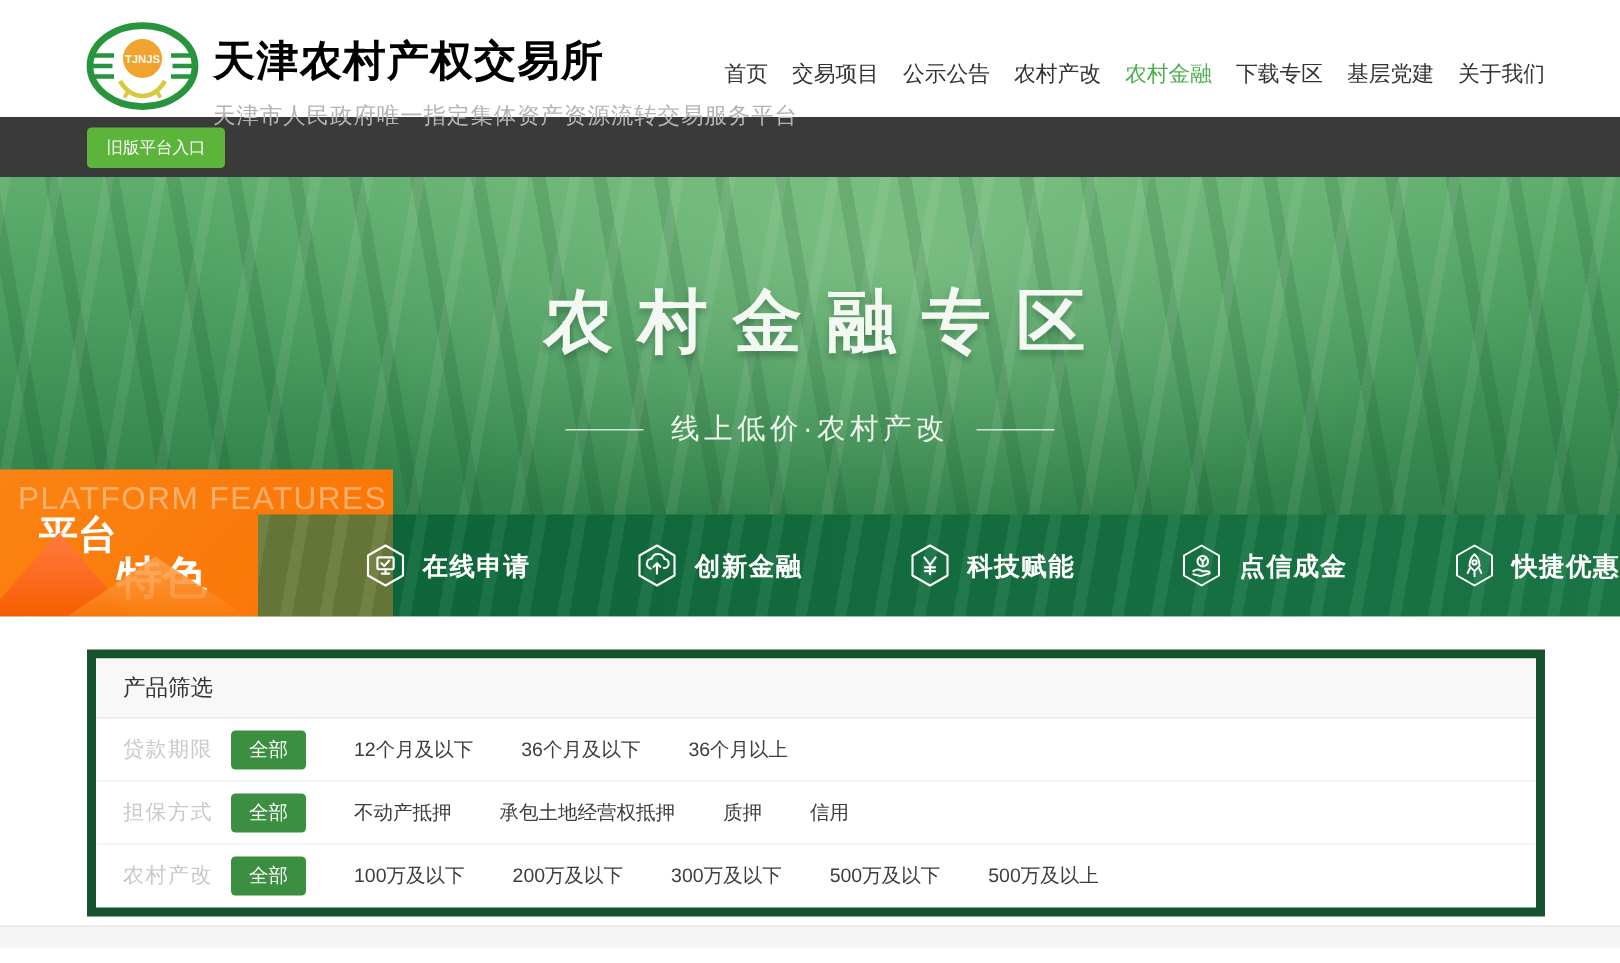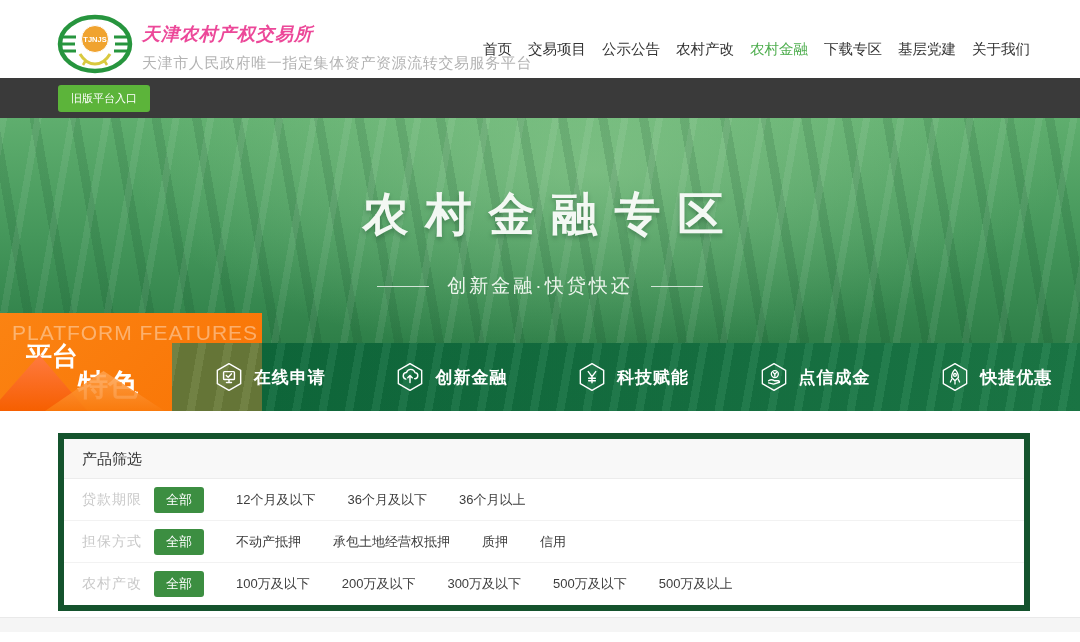--- a/index.html
+++ b/index.html
@@ -3,21 +3,21 @@
 <meta charset="utf-8">
 <style>
   * { margin:0; padding:0; box-sizing:border-box; }
   body { font-family:"Liberation Sans","DejaVu Sans",sans-serif; background:#fff; }
   .page { position:relative; width:1080px; height:642px; overflow:hidden; background:#fff; margin:0 auto; }
 
   
   .header { position:relative; height:78px; background:#fff; }
   .logo { position:absolute; left:56px; top:12px; width:78px; height:64px; }
   .brand { position:absolute; left:142px; top:22px; }
-  .brand-title { font-size:18px; font-weight:bold; color:#ec4899; letter-spacing:1px;font-style:italic; }
+  .brand-title { font-size:28px; font-weight:bold; color:#000000; letter-spacing:1px; }
   .brand-sub { margin-top:8px; font-size:15px; color:#b3b3b3; letter-spacing:0.6px; }
   .nav { position:absolute; right:50px; top:40px; display:flex; gap:16px; font-size:14.5px; color:#333; }
   .nav-item { cursor:pointer; white-space:nowrap; }
   .nav-item.active { color:#4fae4f; }
 
   
   .topbar { height:40px; background:#3a3a3a; display:flex; align-items:center; padding-left:58px; }
   .old-btn { background:#5cb43a; color:#fff; font-size:11px; padding:6px 13px; border-radius:3px; border:none; cursor:pointer; font-family:inherit; }
 
   
@@ -44,21 +44,21 @@
   .mt1 { position:absolute; left:-10px; bottom:0; width:130px; height:56px;
     background:linear-gradient(180deg,#ff7a40,#f65f00); clip-path:polygon(0 100%, 38% 0, 75% 100%); }
   .mt2 { position:absolute; left:45px; bottom:0; width:130px; height:40px; opacity:.85;
     background:linear-gradient(180deg,#ffa24d,#f97b0d); clip-path:polygon(0 100%, 45% 0, 92% 100%); }
 
   
   .feature-bar { position:absolute; left:172px; right:0; bottom:0; height:68px; display:flex; z-index:3;
     background:
       repeating-linear-gradient(100deg, rgba(255,255,255,0.05) 0 8px, rgba(0,0,0,0.05) 8px 26px),
       linear-gradient(90deg, #6a7b3a 0px, #6a7b3a 90px, #0f6a3c 90px, #1b7a47 100%); }
-  .feature { flex:1; display:flex; align-items:center; justify-content:center; gap:10px;
+  .feature { flex:1; display:flex; align-items:center; justify-content:flex-end; gap:10px;
     color:#fff; font-size:17px; font-weight:bold; cursor:pointer; letter-spacing:1px;margin-left:14px; }
   .feature svg { display:block; }
 
   
   .content { position:relative; height:221px; background:#fff; }
   .filter-card { position:absolute; left:58px; top:22px; width:972px; border:6px solid #14532d; background:#fff; }
   .filter-head { height:40px; line-height:40px; background:#f8f8f8; border-bottom:1px solid #ececec;
     padding-left:18px; font-size:15px; color:#333; }
   .filter-row { height:42px; display:flex; align-items:center; padding-left:18px; border-bottom:1px solid #f2f2f2; }
   .filter-row:last-child { border-bottom:none; }
@@ -102,21 +102,21 @@
 
   <div class="topbar">
     <button class="old-btn">旧版平台入口</button>
   </div>
 
   <div class="banner">
     <div class="hero">
       <div class="hero-title">农村金融专区</div>
       <div class="hero-sub-row">
         <div class="hero-line"></div>
-        <div class="hero-sub">创新金融·快贷快还</div>
+        <div class="hero-sub">线上低价·农村产改</div>
         <div class="hero-line"></div>
       </div>
     </div>
 
     <div class="pf-box">
       <div class="pf-en">PLATFORM FEATURES</div>
       <div class="pf-cn1">平台</div>
       <div class="pf-cn2">特色</div>
       <div class="mt1"></div>
       <div class="mt2"></div>

